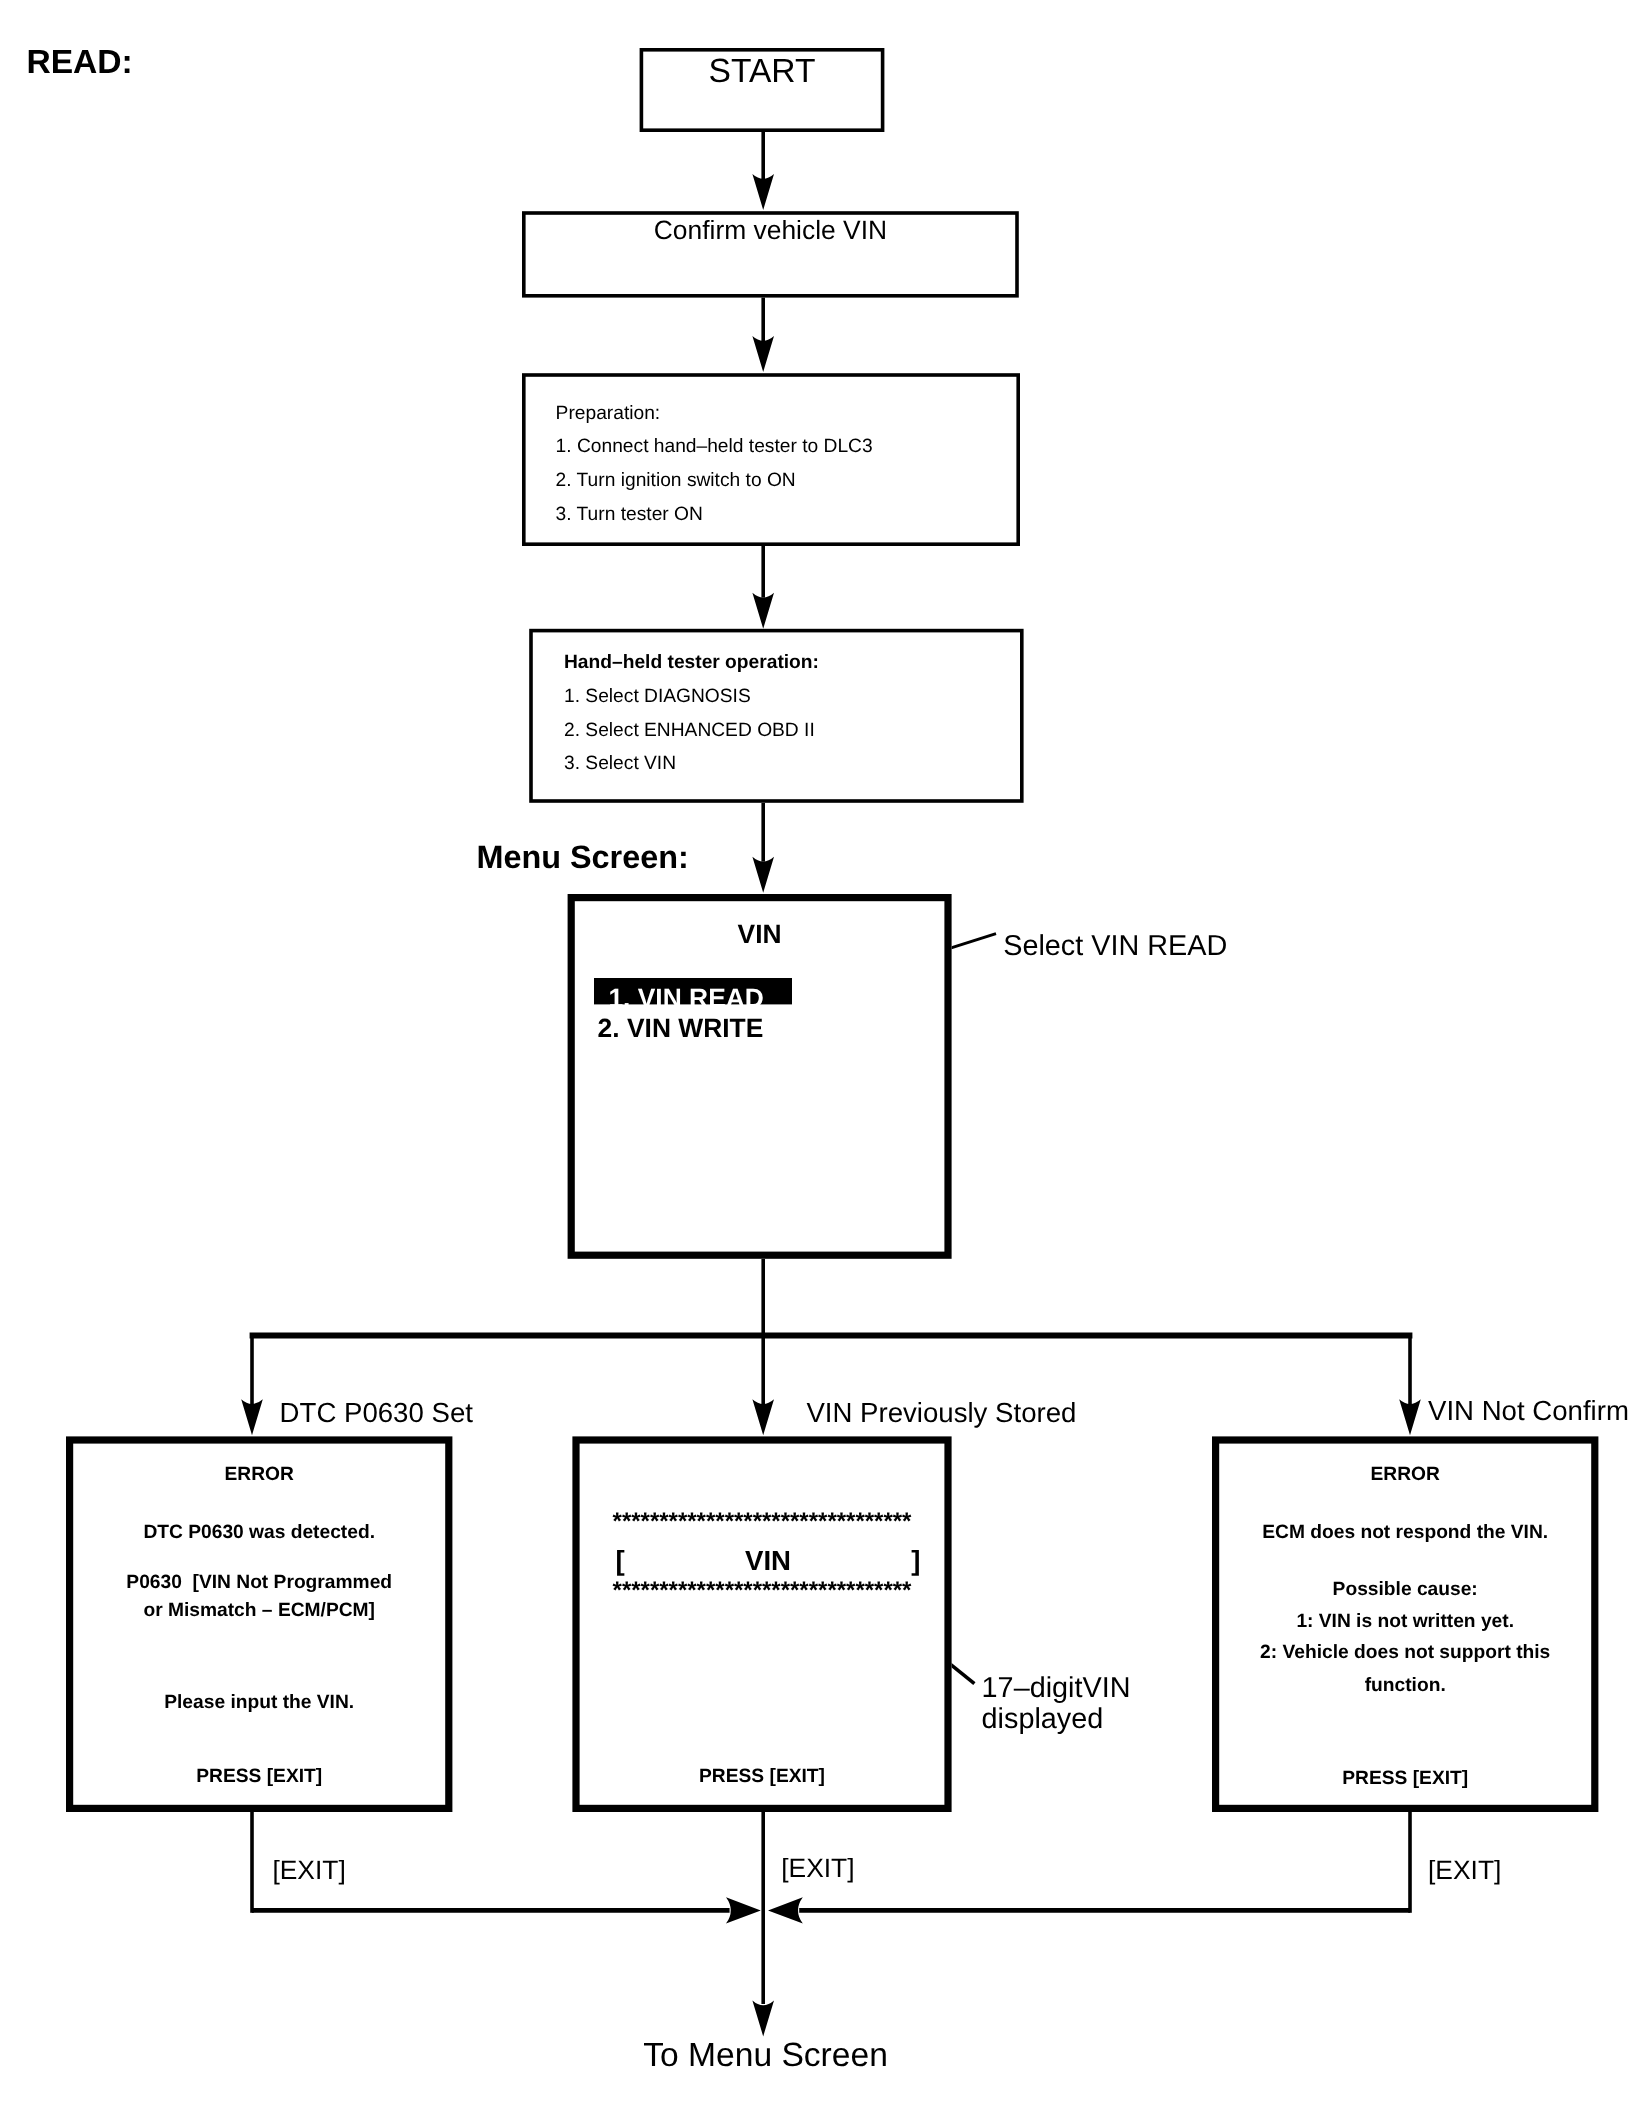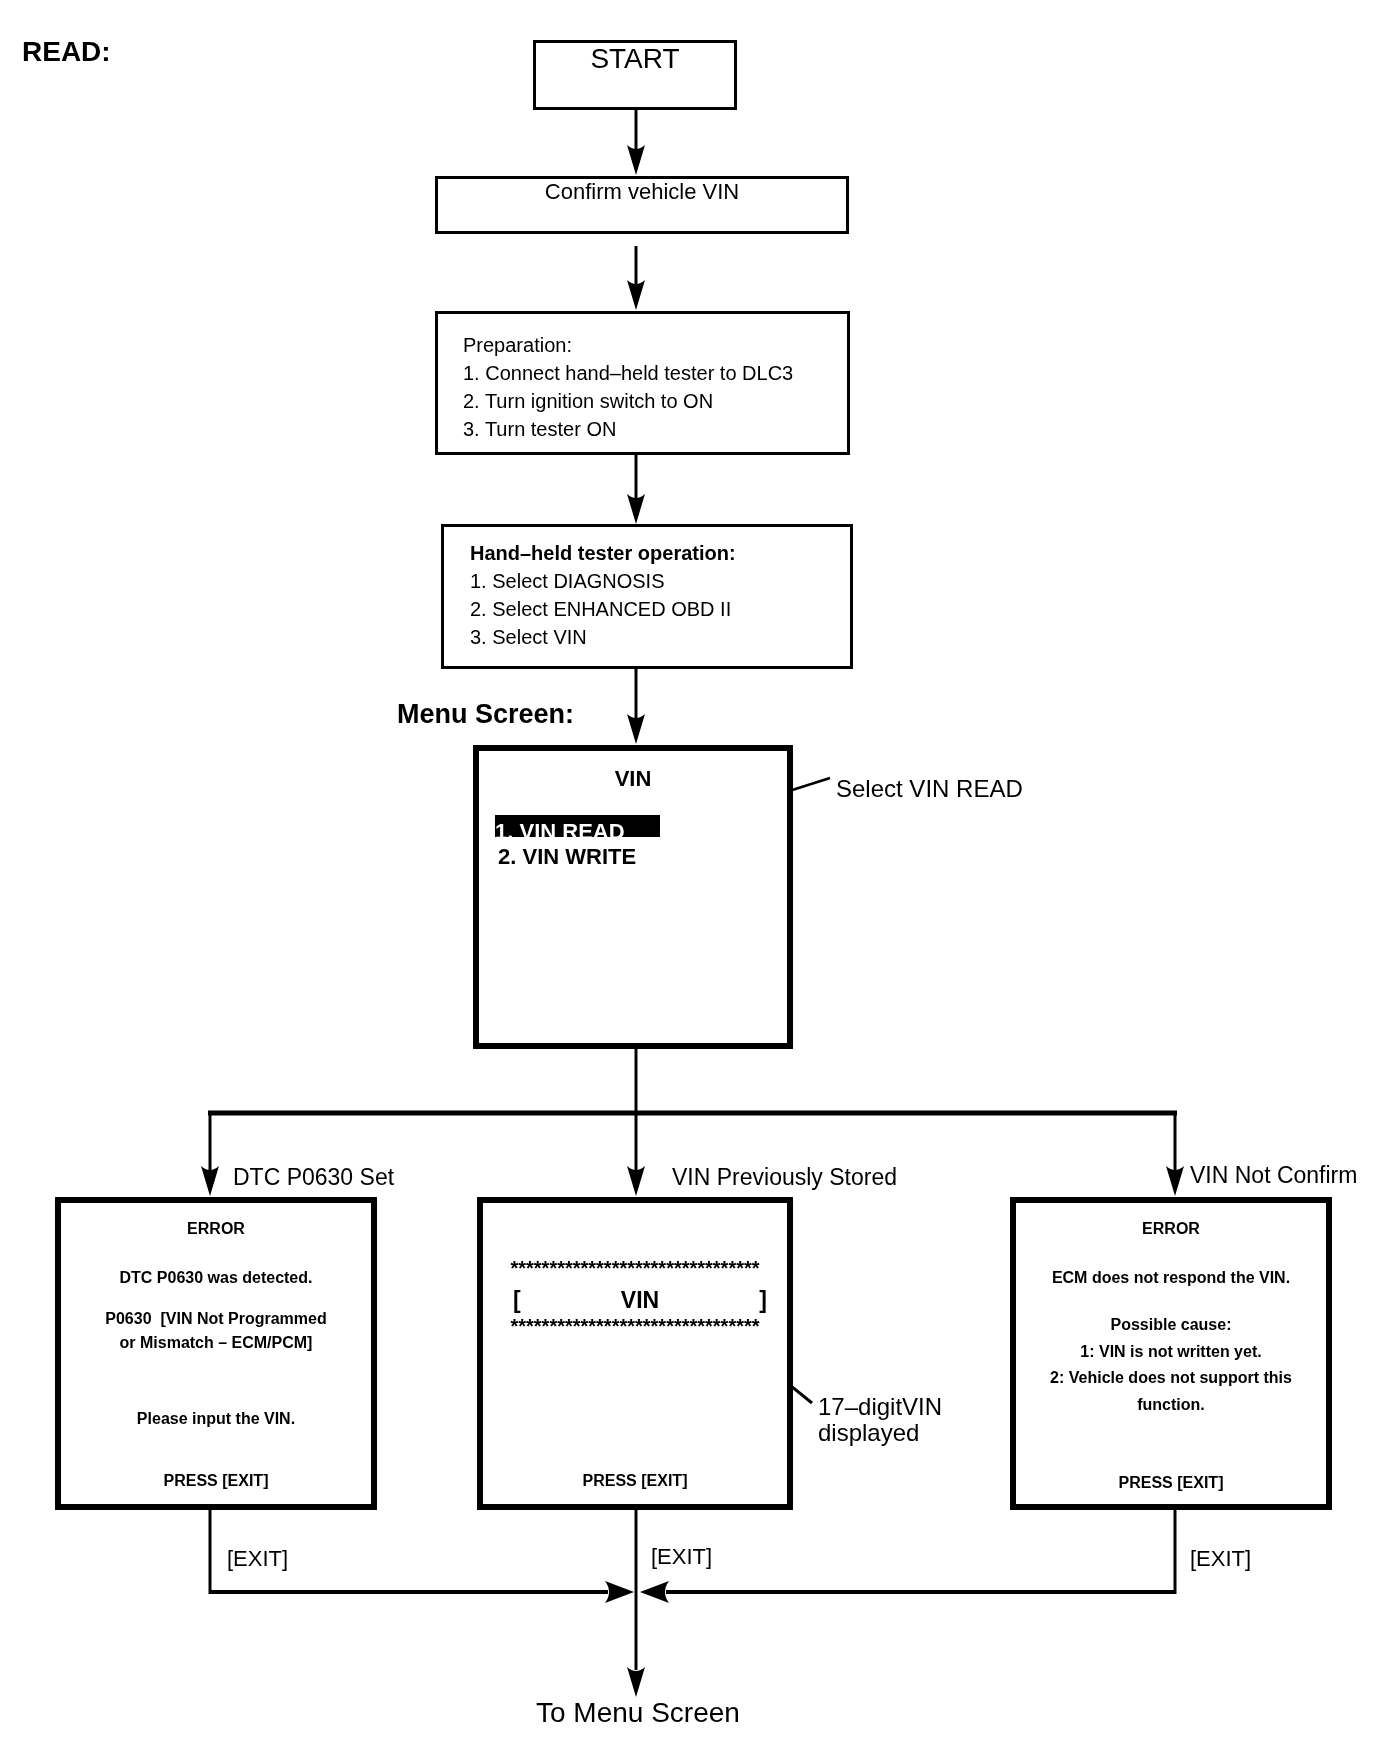--- a/index.html
+++ b/index.html
@@ -8,21 +8,21 @@
     font-family:"Liberation Sans",sans-serif;color:#000;overflow:hidden;
   }
   .abs{position:absolute;}
   .box-thin{position:absolute;border:3px solid #000;background:#fff;box-sizing:border-box;}
   .box-thick{position:absolute;border:6px solid #000;background:#fff;box-sizing:border-box;}
   .cflex{display:flex;justify-content:center;}
   .t22{font-size:22px;line-height:25px;}
   .t28{font-size:28px;}
   .bold{font-weight:bold;}
   .boxline{position:absolute;left:0;right:0;text-align:center;font-weight:bold;font-size:16px;line-height:24px;}
-  .steps{position:absolute;font-size:20px;line-height:28px;white-space:nowrap;}
+  .steps{position:absolute;font-size:16px;line-height:28px;white-space:nowrap;}
   .connectors{position:absolute;left:0;top:0;}
   .callout{position:absolute;font-size:24px;line-height:26px;white-space:nowrap;}
   .branchlbl{position:absolute;font-size:23px;white-space:nowrap;}
   .exitlbl{position:absolute;font-size:22px;white-space:nowrap;}
   .stars{letter-spacing:0px;font-weight:bold;font-size:20px;}
   .menu-item{font-weight:bold;font-size:22px;white-space:nowrap;}
 </style>
 </head>
 <body>
 
@@ -67,21 +67,21 @@
     <line x1="688" y1="1303" x2="812" y2="1403" stroke="#000" stroke-width="3"></line>
   </svg>
 
   <div class="abs bold t28" style="left:22px;top:36px;">READ:</div>
   <div class="abs bold" style="left:397px;top:699px;font-size:27px;">Menu Screen:</div>
 
   <div class="box-thin cflex" style="left:533px;top:40px;width:204px;height:70px;">
     <span class="t28">START</span>
   </div>
 
-  <div class="box-thin cflex" style="left:435px;top:176px;width:414px;height:58px;">
+  <div class="box-thin cflex" style="left:435px;top:176px;width:414px;height:72px;">
     <span class="t22">Confirm vehicle VIN</span>
   </div>
 
   <div class="box-thin" style="left:435px;top:311px;width:415px;height:144px;">
     <div class="steps" style="left:25px;top:17px;">
       <div>Preparation:</div>
       <div>1. Connect hand–held tester to DLC3</div>
       <div>2. Turn ignition switch to ON</div>
       <div>3. Turn tester ON</div>
     </div>
@@ -91,21 +91,21 @@
     <div class="steps" style="left:26px;top:12px;line-height:28px;">
       <div class="bold">Hand–held tester operation:</div>
       <div>1. Select DIAGNOSIS</div>
       <div>2. Select ENHANCED OBD II</div>
       <div>3. Select VIN</div>
     </div>
   </div>
 
   <div class="box-thick" style="left:473px;top:745px;width:320px;height:304px;">
     <div class="abs bold" style="left:0;right:0;top:15px;text-align:center;font-size:22px;">VIN</div>
-    <div class="abs menu-item" style="left:16px;top:64px;width:165px;height:22px;background:#000;color:#fff;line-height:33px;box-sizing:border-box;">1. VIN READ</div>
+    <div class="abs menu-item" style="left:16px;top:64px;width:165px;height:22px;background:#000;color:#fff;line-height:33px;padding-left:12px;box-sizing:border-box;">1. VIN READ</div>
     <div class="abs menu-item" style="left:19px;top:93px;">2. VIN WRITE</div>
   </div>
 
   <div class="callout" style="left:836px;top:764px;margin-top:12px;">Select VIN READ</div>
 
   <div class="branchlbl" style="left:233px;top:1164px;">DTC P0630 Set</div>
   <div class="branchlbl" style="left:672px;top:1164px;">VIN Previously Stored</div>
   <div class="branchlbl" style="left:1190px;top:1162px;">VIN Not Confirm</div>
 
   <div class="box-thick" style="left:55px;top:1197px;width:322px;height:313px;">

